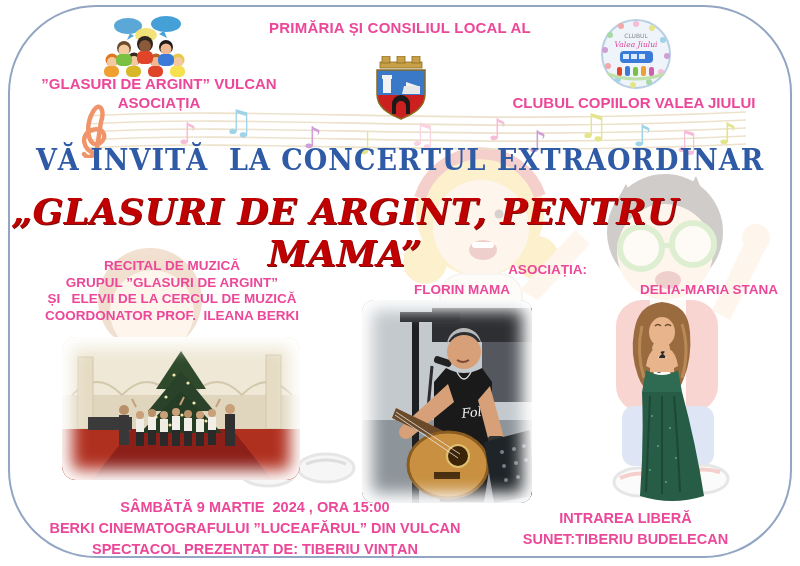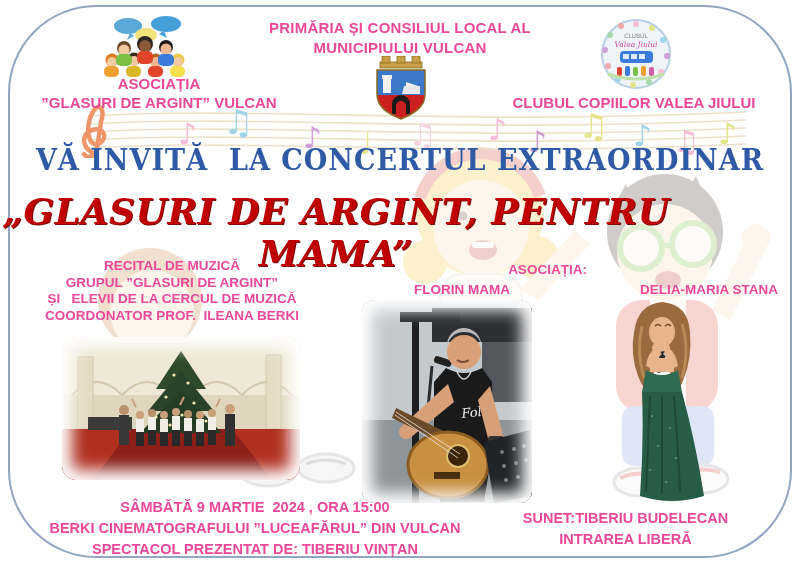--- a/index.html
+++ b/index.html
@@ -34,20 +34,21 @@
   .invite-title{
     left:0;top:144px;width:800px;z-index:6;
     font-family:"DejaVu Serif",serif;font-weight:bold;font-size:27px;
     color:#2e5aa6;letter-spacing:1px;transform:scaleY(1.08);
   }
   .event-title{
     left:0;top:190px;width:672px;z-index:6;
     font-family:"DejaVu Serif",serif;font-weight:bold;font-style:italic;
     font-size:36px;color:#c00000;letter-spacing:.5px;
     text-shadow:1px 1px 0 #7e0d0d;
+    padding-left:9px;
   }
 
   .recital{left:22px;top:258px;width:300px;font-size:13.5px;font-weight:bold;
         line-height:16.5px;z-index:6;}
   .guests-label{left:455px;top:262px;width:185px;font-size:13.5px;font-weight:bold;z-index:6;}
   .guest1{left:382px;top:282px;width:160px;font-size:13.5px;font-weight:bold;z-index:6;}
   .guest2{left:598px;top:282px;width:180px;font-size:13.5px;font-weight:bold;z-index:6;text-align:right;}
 
   .photo{z-index:5;overflow:hidden;}
   .photo-choir{left:62px;top:337px;width:238px;height:143px;border-radius:14px;}
@@ -223,26 +224,25 @@
       <path d="M32 30 h16 v8 h-18 Z" fill="#e8e8e8"></path>
       <path d="M34 26 l12 4 h-12 Z" fill="#f2f2f2"></path>
       <path d="M20 58 v-10 a9 9 0 0 1 18 0 v10 Z" fill="#1a1a1a"></path>
       <path d="M24 58 v-8 a5 5 0 0 1 10 0 v8 Z" fill="#cc1f1f"></path>
     </g>
     <path d="M5 14 h48 v24 c0 13 -10 19 -24 25 c-14 -6 -24 -12 -24 -25 Z" fill="none" stroke="#8a6a20" stroke-width="1.5"></path>
   </svg>
 
   <div class="abs muni center navy">
     <div>PRIMĂRIA ȘI CONSILIUL LOCAL AL</div>
-    <div>MUNICIPIULUI VULCAN</div>
   </div>
 
   <div class="abs org-left center navy">
+    <div>”GLASURI DE ARGINT” VULCAN</div>
     <div>ASOCIAȚIA</div>
-    <div>”GLASURI DE ARGINT” VULCAN</div>
   </div>
 
   <div class="abs org-right center navy">CLUBUL COPIILOR VALEA JIULUI</div>
 
   <div class="abs invite-title center pre">VĂ INVITĂ  LA CONCERTUL EXTRAORDINAR</div>
   <div class="abs event-title center">„GLASURI DE ARGINT, PENTRU MAMA”</div>
 
   <div class="abs recital center navy">
     <div class="pre">RECITAL DE MUZICĂ</div>
     <div class="pre">GRUPUL ”GLASURI DE ARGINT”</div>
@@ -416,17 +416,17 @@
       </g>
     </svg>
   </div>
 
   <div class="abs footer-left center navy">
     <div class="pre">SÂMBĂTĂ 9 MARTIE  2024 , ORA 15:00</div>
     <div class="pre">BERKI CINEMATOGRAFULUI ”LUCEAFĂRUL” DIN VULCAN</div>
     <div class="pre">SPECTACOL PREZENTAT DE: TIBERIU VINȚAN</div>
   </div>
   <div class="abs footer-right center navy">
+    <div>INTRAREA LIBERĂ</div>
     <div>SUNET:TIBERIU BUDELECAN</div>
-    <div>INTRAREA LIBERĂ</div>
   </div>
 
 </div>
 
 </body></html>

